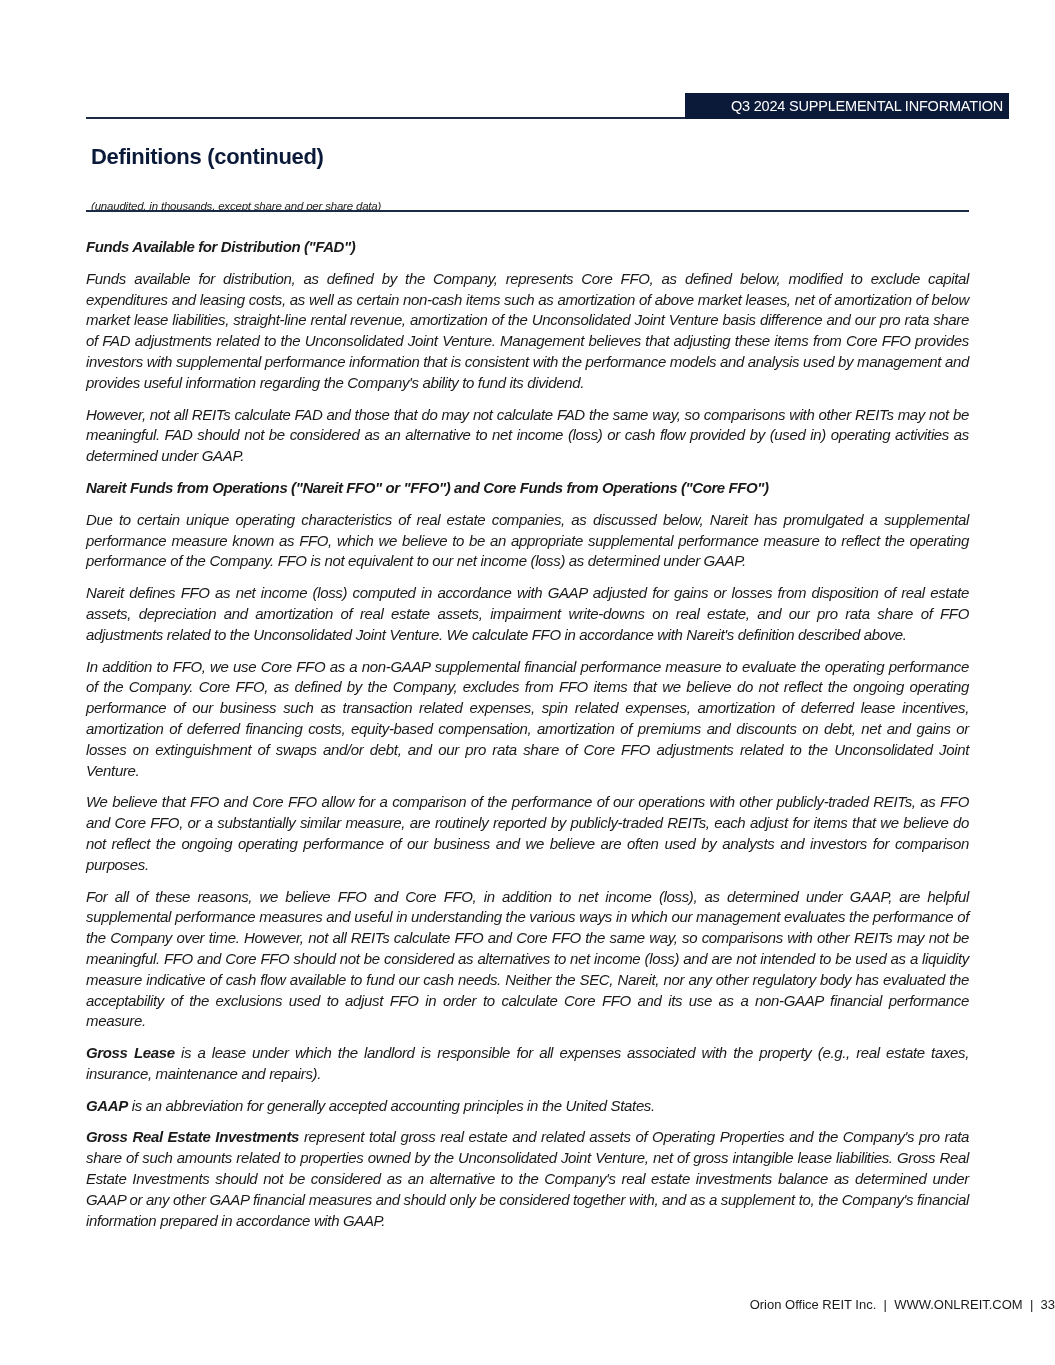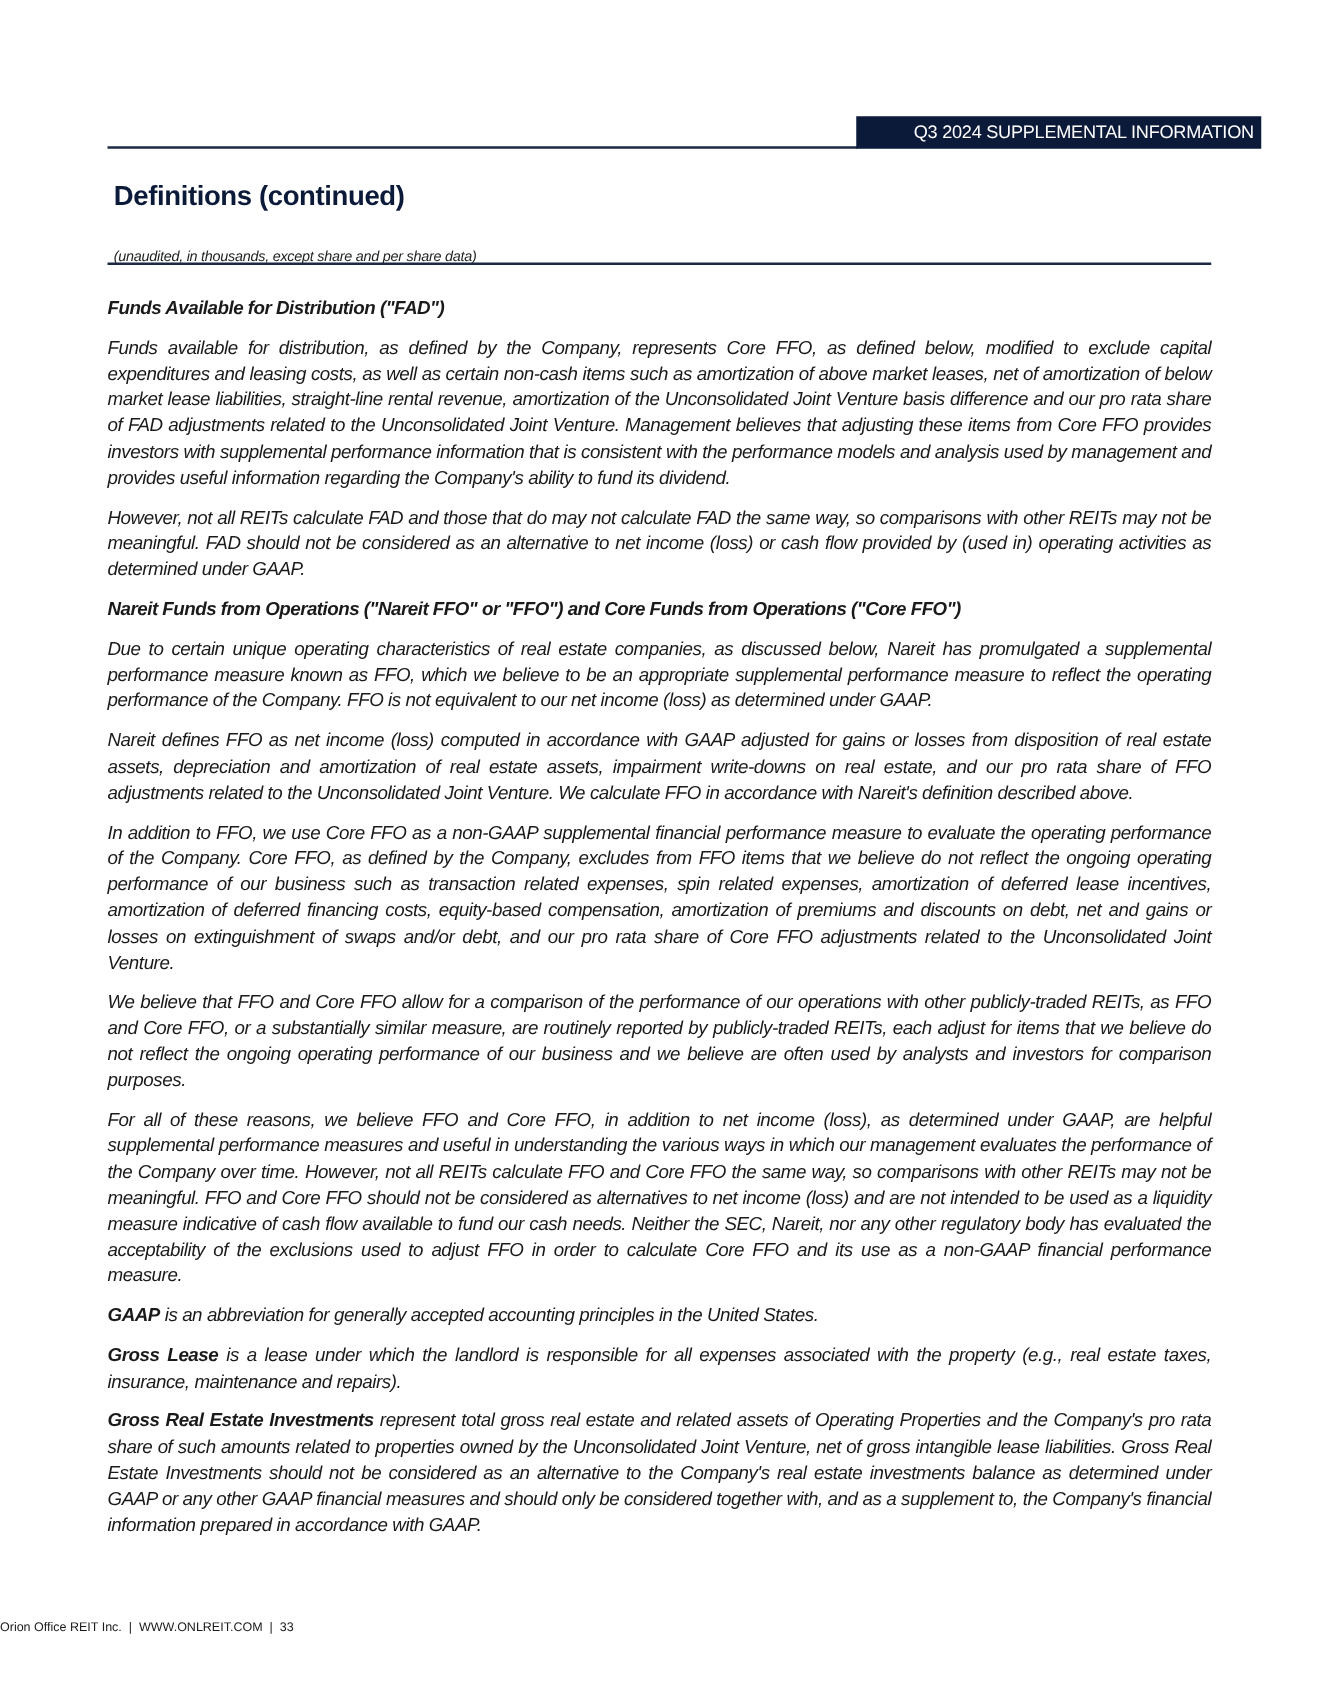--- a/index.html
+++ b/index.html
@@ -6,39 +6,39 @@
     body { width: 1055px; height: 1365px; position: relative; overflow: hidden; font-family: "Liberation Sans", sans-serif; color: #1a1a1a; }
     .top-rule { position: absolute; left: 86px; top: 117px; width: 600px; height: 2px; background: #1c2a44; }
     .header-banner { position: absolute; left: 685px; top: 93px; width: 284px; height: 26px; background: #0c1a3a; color: #ffffff; font-size: 14.5px; line-height: 26px; text-align: center; white-space: nowrap; letter-spacing: -0.2px; padding-left: 40px; }
     .page-title { position: absolute; left: 91px; top: 144px; font-size: 22px; font-weight: bold; color: #0c1a3a; letter-spacing: -0.3px; }
     .subtitle { position: absolute; left: 91px; top: 180px; font-size: 11.5px; font-style: italic; color: #222; letter-spacing: -0.2px; margin-top: 20px; }
     .title-rule { position: absolute; left: 86px; top: 210px; width: 883px; height: 2px; background: #1c2a44; }
     .content { position: absolute; left: 86px; top: 237px; width: 883px; font-size: 15px; line-height: 20.8px; font-style: italic; }
     .content p { margin: 0 0 11px 0; text-align: justify; letter-spacing: -0.35px; }
     .content p.heading { font-weight: bold; margin-bottom: 11px; letter-spacing: -0.4px; }
     .content b { font-weight: bold; }
-    .footer { position: absolute; left: 0; top: 1297px; width: 1055px; text-align: left; font-size: 10px; color: #1a1a1a; white-space: pre; }
+    .footer { position: absolute; left: 0; top: 1297px; width: 1055px; text-align: right; font-size: 13px; color: #1a1a1a; white-space: pre; }
   </style>
 </head>
 <body>
 
 <div class="top-rule"></div>
 <div class="header-banner">Q3 2024 SUPPLEMENTAL INFORMATION</div>
 <div class="page-title">Definitions (continued)</div>
 <div class="subtitle">(unaudited, in thousands, except share and per share data)</div>
 <div class="title-rule"></div>
 
 <div class="content">
   <p class="heading">Funds Available for Distribution ("FAD")</p>
   <p>Funds available for distribution, as defined by the Company, represents Core FFO, as defined below, modified to exclude capital expenditures and leasing costs, as well as certain non-cash items such as amortization of above market leases, net of amortization of below market lease liabilities, straight-line rental revenue, amortization of the Unconsolidated Joint Venture basis difference and our pro rata share of FAD adjustments related to the Unconsolidated Joint Venture. Management believes that adjusting these items from Core FFO provides investors with supplemental performance information that is consistent with the performance models and analysis used by management and provides useful information regarding the Company's ability to fund its dividend.</p>
   <p>However, not all REITs calculate FAD and those that do may not calculate FAD the same way, so comparisons with other REITs may not be meaningful. FAD should not be considered as an alternative to net income (loss) or cash flow provided by (used in) operating activities as determined under GAAP.</p>
   <p class="heading">Nareit Funds from Operations ("Nareit FFO" or "FFO") and Core Funds from Operations ("Core FFO")</p>
   <p>Due to certain unique operating characteristics of real estate companies, as discussed below, Nareit has promulgated a supplemental performance measure known as FFO, which we believe to be an appropriate supplemental performance measure to reflect the operating performance of the Company. FFO is not equivalent to our net income (loss) as determined under GAAP.</p>
   <p>Nareit defines FFO as net income (loss) computed in accordance with GAAP adjusted for gains or losses from disposition of real estate assets, depreciation and amortization of real estate assets, impairment write-downs on real estate, and our pro rata share of FFO adjustments related to the Unconsolidated Joint Venture. We calculate FFO in accordance with Nareit's definition described above.</p>
   <p>In addition to FFO, we use Core FFO as a non-GAAP supplemental financial performance measure to evaluate the operating performance of the Company. Core FFO, as defined by the Company, excludes from FFO items that we believe do not reflect the ongoing operating performance of our business such as transaction related expenses, spin related expenses, amortization of deferred lease incentives, amortization of deferred financing costs, equity-based compensation, amortization of premiums and discounts on debt, net and gains or losses on extinguishment of swaps and/or debt, and our pro rata share of Core FFO adjustments related to the Unconsolidated Joint Venture.</p>
   <p>We believe that FFO and Core FFO allow for a comparison of the performance of our operations with other publicly-traded REITs, as FFO and Core FFO, or a substantially similar measure, are routinely reported by publicly-traded REITs, each adjust for items that we believe do not reflect the ongoing operating performance of our business and we believe are often used by analysts and investors for comparison purposes.</p>
   <p>For all of these reasons, we believe FFO and Core FFO, in addition to net income (loss), as determined under GAAP, are helpful supplemental performance measures and useful in understanding the various ways in which our management evaluates the performance of the Company over time. However, not all REITs calculate FFO and Core FFO the same way, so comparisons with other REITs may not be meaningful. FFO and Core FFO should not be considered as alternatives to net income (loss) and are not intended to be used as a liquidity measure indicative of cash flow available to fund our cash needs. Neither the SEC, Nareit, nor any other regulatory body has evaluated the acceptability of the exclusions used to adjust FFO in order to calculate Core FFO and its use as a non-GAAP financial performance measure.</p>
+  <p><b>Gross Lease</b><span> is a lease under which the landlord is responsible for all expenses associated with the property (e.g., real estate taxes, insurance, maintenance and repairs).</span></p>
   <p><b>GAAP</b><span> is an abbreviation for generally accepted accounting principles in the United States.</span></p>
-  <p><b>Gross Lease</b><span> is a lease under which the landlord is responsible for all expenses associated with the property (e.g., real estate taxes, insurance, maintenance and repairs).</span></p>
   <p><b>Gross Real Estate Investments</b><span> represent total gross real estate and related assets of Operating Properties and the Company's pro rata share of such amounts related to properties owned by the Unconsolidated Joint Venture, net of gross intangible lease liabilities. Gross Real Estate Investments should not be considered as an alternative to the Company's real estate investments balance as determined under GAAP or any other GAAP financial measures and should only be considered together with, and as a supplement to, the Company's financial information prepared in accordance with GAAP.</span></p>
 </div>
 
 <div class="footer"><span>Orion Office REIT Inc.</span><span>  |  </span><span>WWW.ONLREIT.COM</span><span>  |  </span><span>33</span></div>
 
 </body></html>

